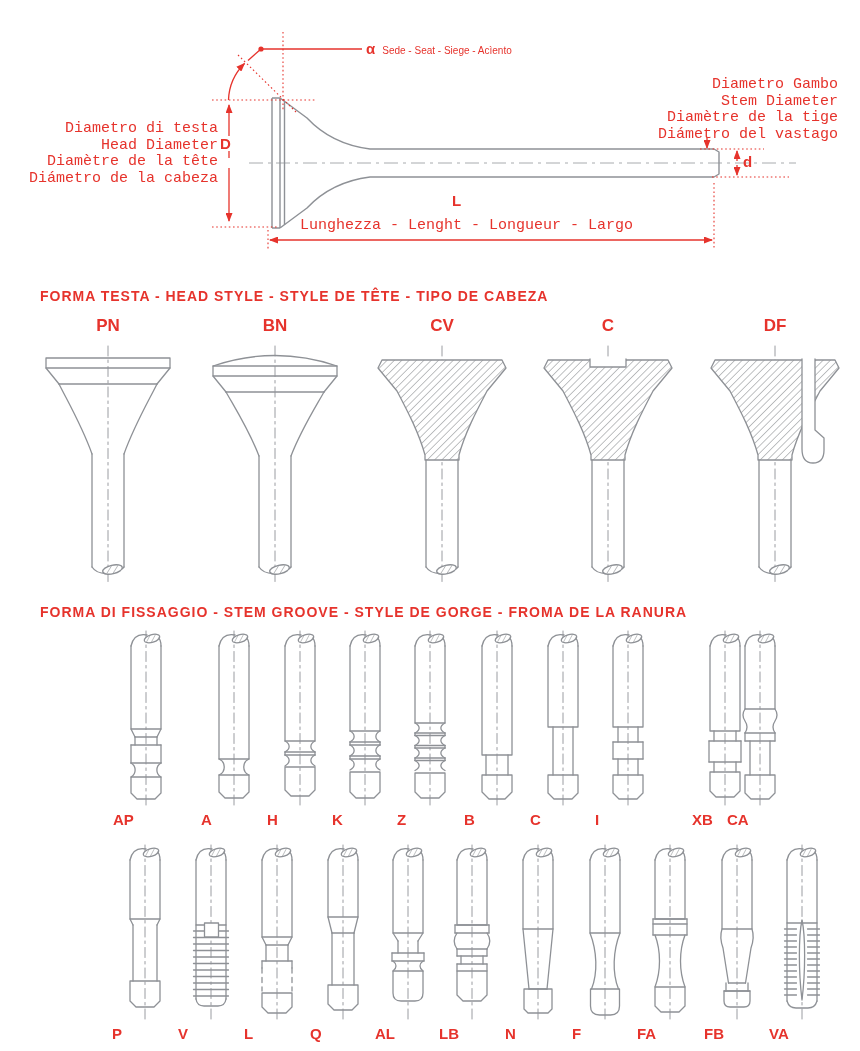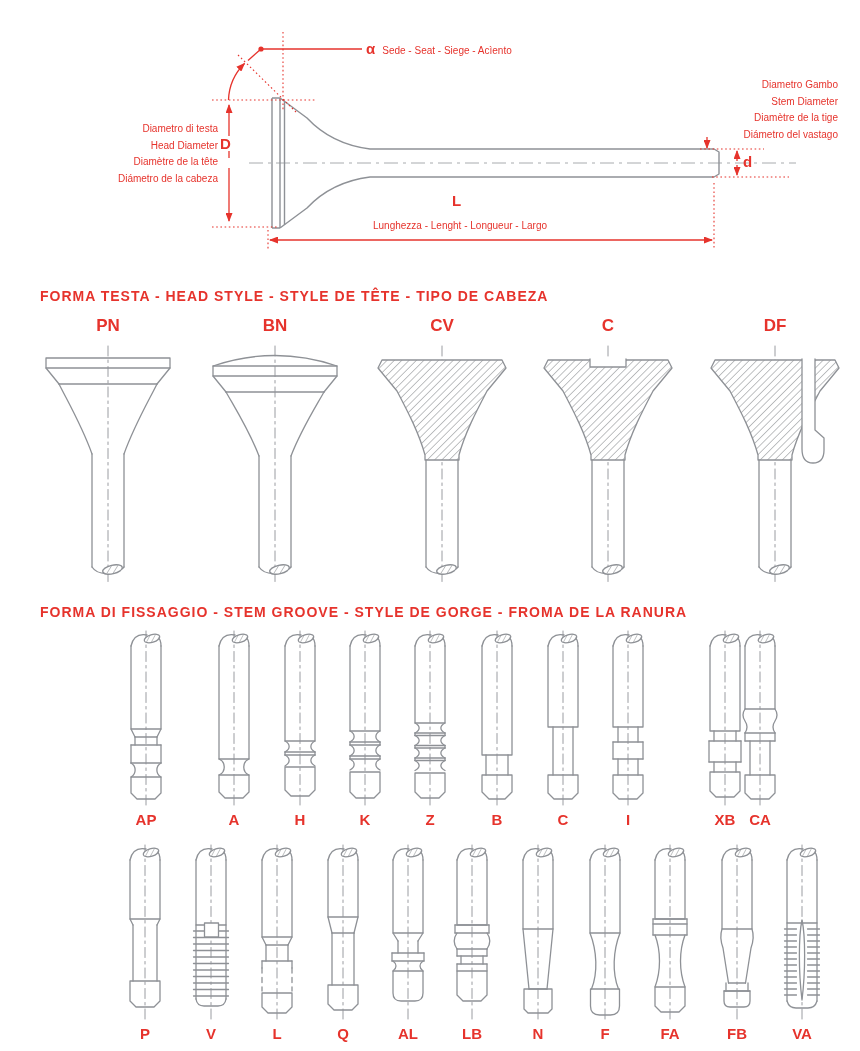--- a/index.html
+++ b/index.html
@@ -1,20 +1,20 @@
 <!DOCTYPE html>
 <html><head>
 <meta charset="utf-8">
 <style>
   :root{ --red:#e6332c; --gray:#8e9196; }
   html,body{margin:0;padding:0;background:#fff;}
   .page{position:relative;width:860px;height:1051px;background:#fff;overflow:hidden;
         font-family:"Liberation Sans",sans-serif;}
   .sec-title{position:absolute;font-weight:bold;font-size:14px;letter-spacing:1px;color:var(--red);white-space:nowrap;}
-  .dlabel{position:absolute;color:var(--red);font-size:10px;line-height:16.5px;white-space:nowrap;}
+  .dlabel{position:absolute;color:var(--red);font-size:15px;line-height:16.5px;white-space:nowrap;font-family:Liberation Mono, monospace;}
   .dlabel.right{text-align:right;}
   .dsym{position:absolute;color:var(--red);font-weight:bold;font-size:15px;white-space:nowrap;}
   .dsym.bg{background:#fff;padding:0 2px;line-height:15px;}
   .alpha-row{position:absolute;display:flex;gap:7px;align-items:baseline;color:var(--red);}
   .alpha-row .sym{font-weight:bold;font-size:15px;}
   .alpha-row .txt{font-size:10px;}
   .lencenter{text-align:center;}
   
   .gln{stroke:var(--gray);stroke-width:1.4;fill:none;stroke-linejoin:round;}
   .gcl{stroke:#a8abae;stroke-width:1;fill:none;stroke-dasharray:14 5 3 5;}
@@ -22,21 +22,21 @@
   .rdot{stroke:var(--red);stroke-width:1.1;fill:none;stroke-dasharray:1.6 2.6;}
   .draw g.ln{stroke:var(--gray);stroke-width:1.3;fill:none;stroke-linecap:round;stroke-linejoin:round;}
   .draw .cl{stroke-width:.9;stroke-dasharray:10 4 2.5 4;}
   .draw .dsh{stroke-dasharray:5 4.5;}
   #head-row{position:absolute;left:0;top:316px;width:860px;height:288px;}
   #stem-row-1{position:absolute;left:0;top:630px;width:860px;height:210px;}
   #stem-row-2{position:absolute;left:0;top:844px;width:860px;height:207px;}
   .hcol{position:absolute;top:0;width:154px;text-align:center;}
   .hcol .code{font-weight:bold;font-size:17px;color:var(--red);height:20px;}
   .hcol svg{display:block;margin:2px auto 0;}
-  .scol{position:absolute;top:0;width:66px;text-align:center;}
+  .scol{position:absolute;top:0;width:66px;}
   .scol svg{display:block;margin:0 auto;}
   .scol .code{font-weight:bold;font-size:15px;color:var(--red);margin-top:5px;}
 </style>
 </head>
 <body>
 
 <div class="page">
 
 
   <svg width="860" height="270" style="position:absolute;left:0;top:0">

